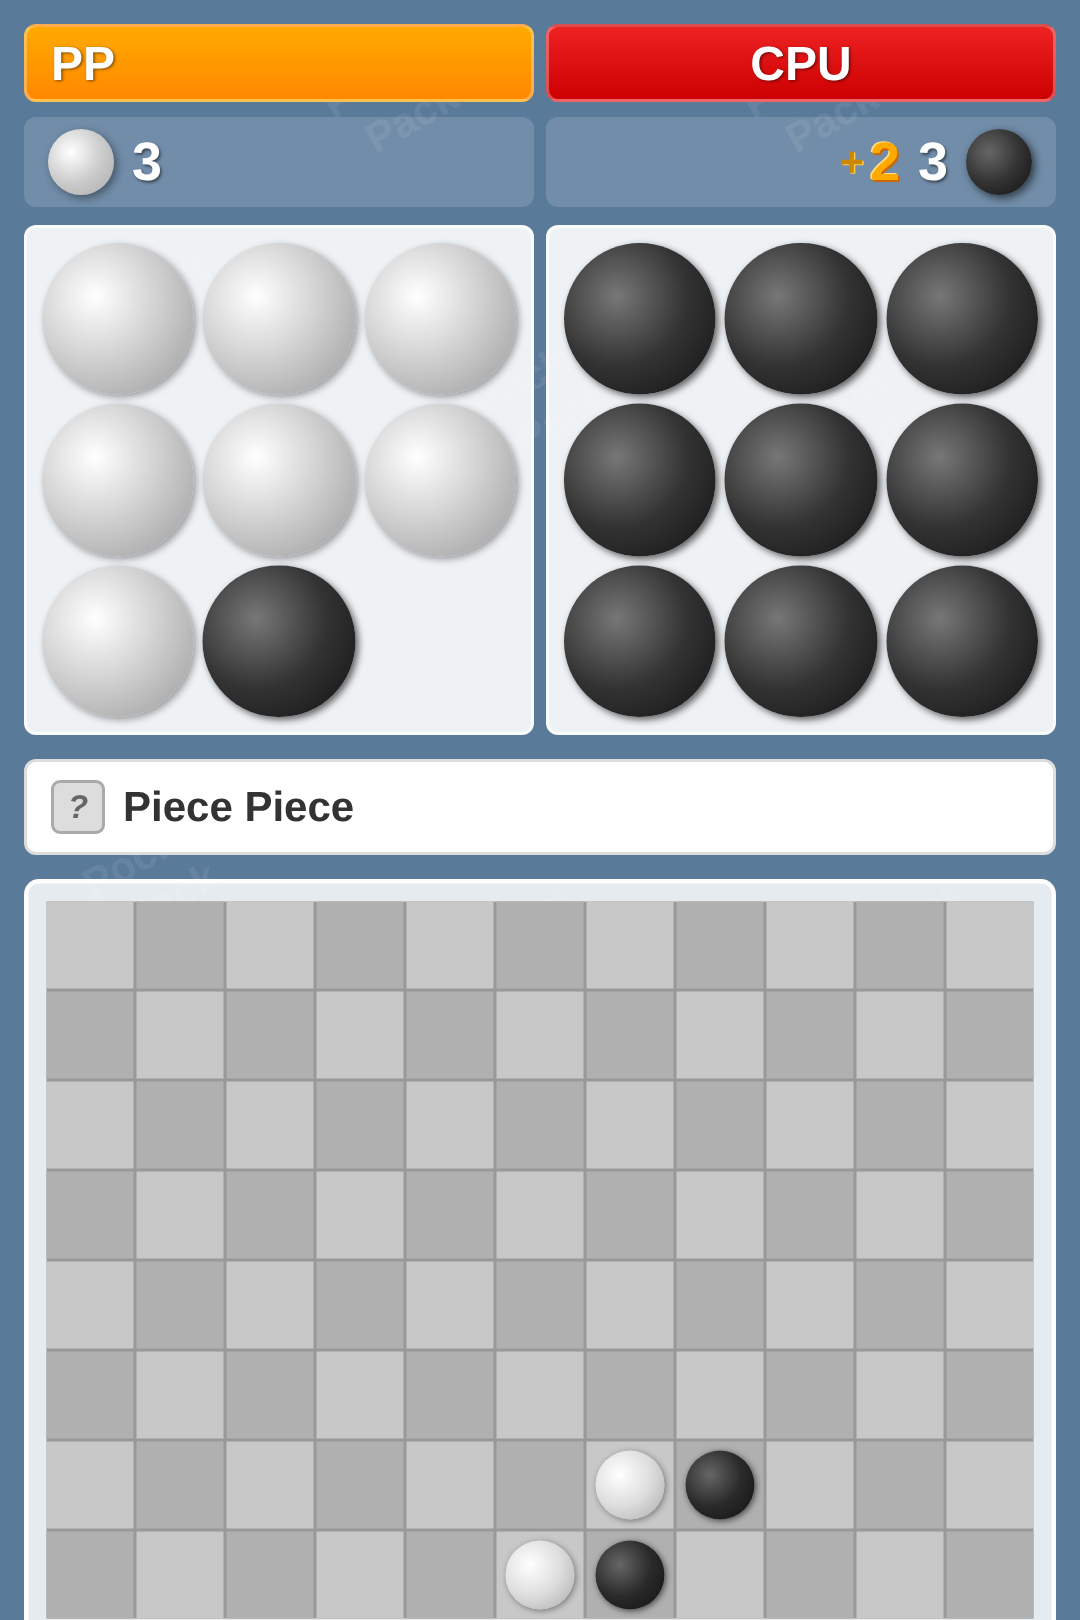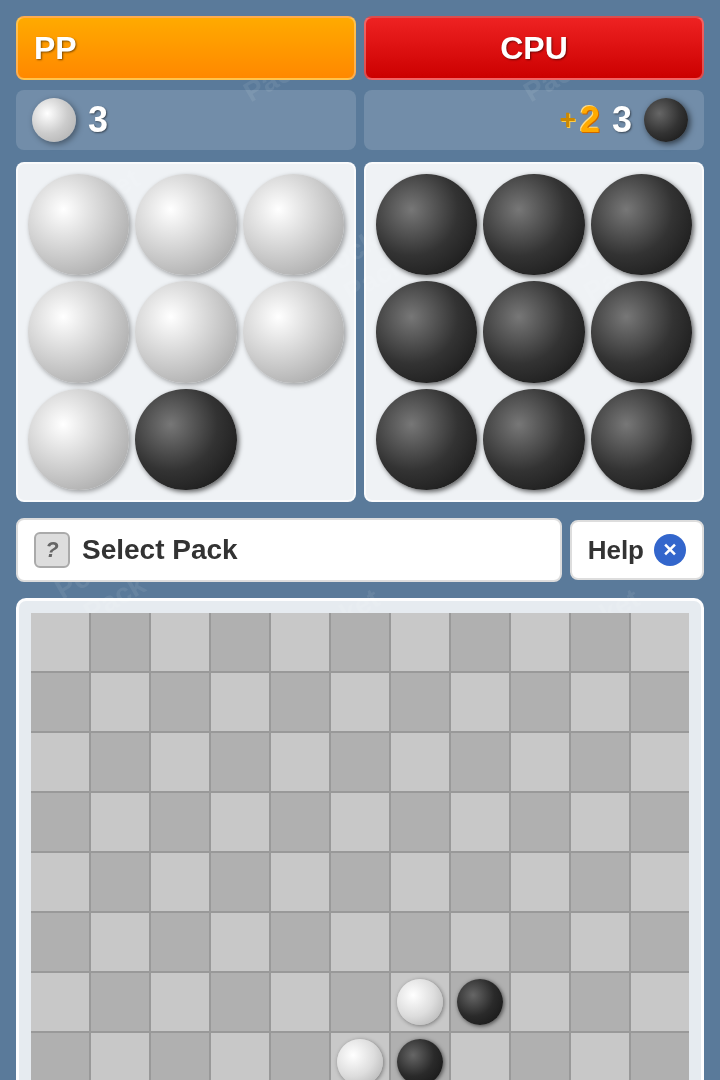--- a/index.html
+++ b/index.html
@@ -40,21 +40,21 @@
     }
 
     
     .player-bars {
       display: flex;
       gap: 8px;
       margin-bottom: 10px;
     }
     .player-bar {
       flex: 1;
-      height: 64px;
+      height: 52px;
       border-radius: 8px;
       display: flex;
       align-items: center;
       padding: 0 16px;
       font-size: 32px;
       font-weight: bold;
       color: white;
       text-shadow: 1px 1px 2px rgba(0,0,0,0.5);
       border: 2px solid rgba(255,255,255,0.3);
     }
@@ -384,27 +384,21 @@
           </div>
       </div>
     </div>
   </div>
 
   <div class="select-bar">
     <div class="select-piece-box">
       <div class="question-icon">
         <span>?</span>
       </div>
-      <span>Select Pack</span>
-    </div>
-    <div class="help-box">
-      <span>Help</span>
-      <div class="x-button">
-        <span>✕</span>
-      </div>
+      <span>Piece Piece</span>
     </div>
   </div>
 
   <div class="board-container">
     <div class="board" id="game-board">
         <div class="board-cell"></div>
         <div class="board-cell dark-cell"></div>
         <div class="board-cell"></div>
         <div class="board-cell dark-cell"></div>
         <div class="board-cell"></div>

